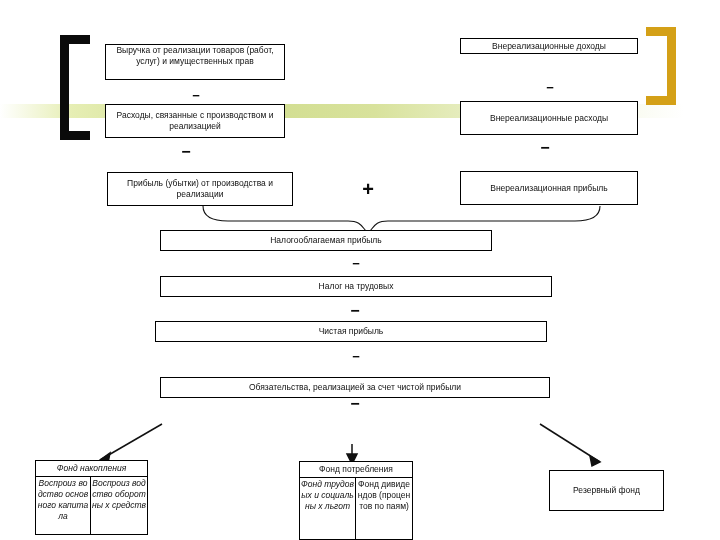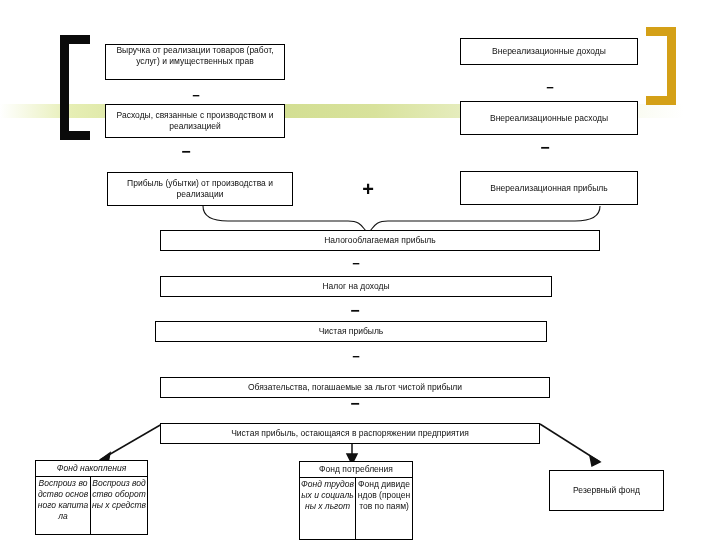--- a/index.html
+++ b/index.html
@@ -114,49 +114,48 @@
   <div class="box overflow" style="left:105px;top:44px;width:180px;height:36px;">Выручка от реализации товаров (работ, услуг) и имущественных прав</div>
 
   <div class="op minus" style="left:186px;top:89px;width:20px;">−</div>
 
   <div class="box" style="left:105px;top:104px;width:180px;height:34px;">Расходы, связанные с производством и реализацией</div>
 
   <div class="op minus wide" style="left:176px;top:144px;width:20px;">−</div>
 
   <div class="box" style="left:107px;top:172px;width:186px;height:34px;">Прибыль (убытки) от производства и реализации</div>
 
-  <div class="box" style="left:460px;top:38px;width:178px;height:27px;">Внереализационные доходы</div>
+  <div class="box" style="left:460px;top:38px;width:178px;height:16px;">Внереализационные доходы</div>
 
   <div class="op minus" style="left:540px;top:81px;width:20px;">−</div>
 
   <div class="box" style="left:460px;top:101px;width:178px;height:34px;">Внереализационные расходы</div>
 
   <div class="op minus wide" style="left:535px;top:140px;width:20px;">−</div>
 
   <div class="box" style="left:460px;top:171px;width:178px;height:34px;">Внереализационная прибыль</div>
 
   <div class="op plus" style="left:358px;top:179px;width:20px;">+</div>
 
-  <div class="box" style="left:160px;top:230px;width:440px;height:21px;">Налогооблагаемая прибыль</div>
+  <div class="box" style="left:160px;top:230px;width:332px;height:21px;">Налогооблагаемая прибыль</div>
 
   <div class="op minus" style="left:346px;top:257px;width:20px;">−</div>
 
-  <div class="box" style="left:160px;top:276px;width:392px;height:21px;">Налог на доходы</div>
+  <div class="box" style="left:160px;top:276px;width:392px;height:21px;">Налог на трудовых</div>
 
   <div class="op minus wide" style="left:345px;top:303px;width:20px;">−</div>
 
   <div class="box" style="left:155px;top:321px;width:392px;height:21px;">Чистая прибыль</div>
 
   <div class="op minus" style="left:346px;top:350px;width:20px;">−</div>
 
-  <div class="box" style="left:160px;top:377px;width:390px;height:21px;">Обязательства, погашаемые за льгот чистой прибыли</div>
+  <div class="box" style="left:160px;top:377px;width:390px;height:21px;">Обязательства, реализацией за счет чистой прибыли</div>
 
   <div class="op minus wide" style="left:345px;top:396px;width:20px;">−</div>
 
-  <div class="box" style="left:160px;top:423px;width:380px;height:21px;">Чистая прибыль, остающаяся в распоряжении предприятия</div>
 
   <div class="fund" style="left:35px;top:460px;width:113px;font-style:italic;">
     <div class="hdr">Фонд накопления</div>
     <div class="cols">
       <div class="col" style="width:56px;height:58px;">Воспроиз водство основного капитала</div>
       <div class="col" style="width:57px;height:58px;">Воспроиз водство оборотны х средств</div>
     </div>
   </div>
 
   <div class="fund" style="left:299px;top:461px;width:114px;">

